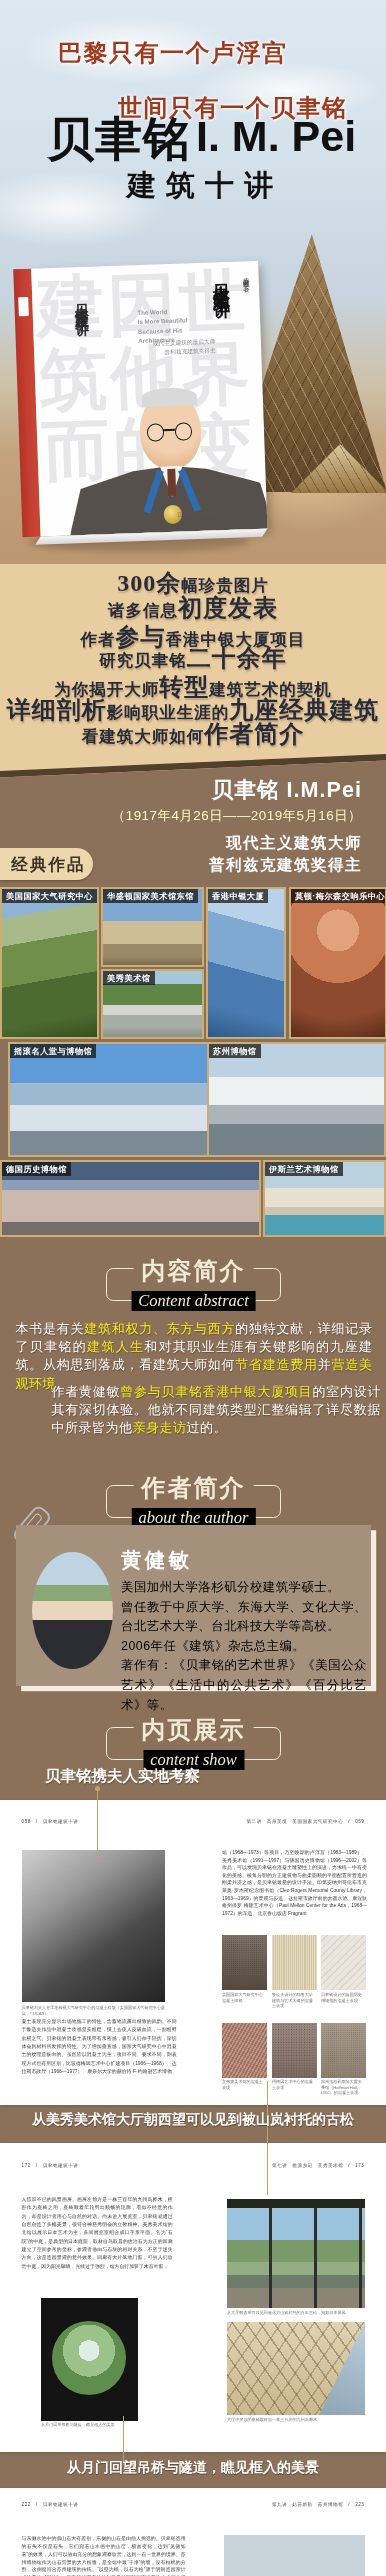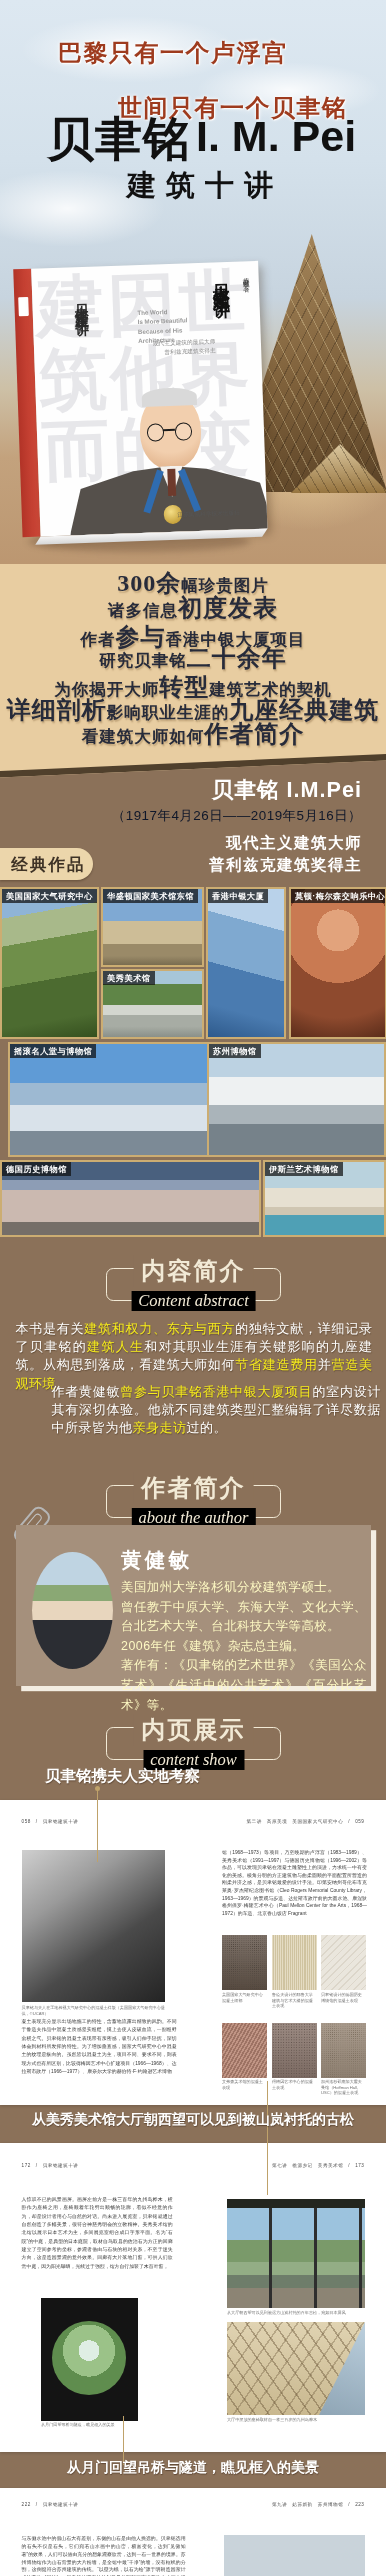--- a/index.html
+++ b/index.html
@@ -32,21 +32,21 @@
   .suit{background:#55504b;clip-path:polygon(0 100%,6% 30%,32% 6%,50% 0,68% 6%,94% 30%,100% 100%);}
   .ribbon{width:7.2px;height:44px;background:#2f6cb0;}
   .medal{width:18.5px;height:18.5px;border-radius:50%;background:radial-gradient(circle at 40% 35%,#f4dd85,#c9a53f 70%,#a8862c);}
   
   .tan{background:#e8cda1;}
   .bl{width:386px;text-align:center;font-family:"Liberation Serif",serif;font-weight:700;font-size:16.5px;
       color:#272b3a;letter-spacing:1px;text-shadow:1px 1.5px 1.5px rgba(120,90,50,.35);white-space:nowrap;}
   .bl .b{font-size:24px;font-weight:900;}
   
   .iname{font-size:21.6px;font-weight:900;color:#fff;letter-spacing:1px;}
-  .idate{font-size:13.4px;color:#0f172a;letter-spacing:0.5px;}
+  .idate{font-size:13.4px;color:#fef9c3;letter-spacing:0.5px;}
   .iline{font-size:15.5px;font-weight:700;color:#fff;letter-spacing:1.5px;}
   .pill{background:#ecd6ab;border-radius:0 20.6px 20.6px 0;color:#3f3326;font-size:16.5px;font-weight:800;
         letter-spacing:2.1px;line-height:32px;padding-left:11.3px;box-shadow:0 1.5px 2.1px rgba(40,25,10,.3);}
   
   .tile{box-sizing:border-box;border:2.1px solid #ccad72;overflow:hidden;}
   .glabel{position:absolute;top:0;left:0;background:rgba(15,15,15,.72);color:#fff;font-size:8.2px;
           font-weight:700;padding:1.5px 4.1px;letter-spacing:0.5px;white-space:nowrap;}
   .t-ncar{background:linear-gradient(170deg,#8fb4d6 0 18%,#a8b98a 18% 35%,#6f8f4a 35% 60%,#4c6b30 60% 85%,#35501f 100%);}
   .t-east{background:linear-gradient(180deg,#7fa9d3 0 42%,#cdbd97 42% 72%,#9a8a68 72% 88%,#7a6c50 100%);}
   .t-miho{background:linear-gradient(180deg,#a7c6d8 0 20%,#5f8547 20% 52%,#d3d6cf 52% 66%,#a7aca4 66% 84%,#8a9089 100%);}
@@ -67,21 +67,21 @@
   .para{font-size:13px;color:#fff;line-height:1.4;text-align:justify;letter-spacing:0.5px;
         text-shadow:0.5px 0.5px 1px rgba(70,50,30,.6);}
   .hl{color:#f7ed1a;}
   
   .card{background:#a5907c;box-shadow:5.2px 5.2px 0 0 #f3ede2;}
   .clipz{width:15.5px;height:38px;border:2.1px solid #b5b5b5;border-radius:7.7px;background:transparent;}
   .clipz:after{content:"";position:absolute;left:3.1px;top:5.2px;width:6.2px;height:23px;border:1.5px solid #c2c2c2;border-radius:4.1px;}
   .oval{border-radius:50%;overflow:hidden;
         background:linear-gradient(180deg,#bfd4e2 0 28%,#8aa874 28% 42%,#e8d6be 42% 58%,#2b2d33 58% 100%);}
   .aname{font-family:"Liberation Serif",serif;font-size:20.6px;font-weight:700;color:#fff;letter-spacing:3.1px;}
-  .abio{font-size:12.4px;color:#fef9c3;line-height:1.58;text-align:justify;letter-spacing:0.5px;}
+  .abio{font-size:12.4px;color:#000000;line-height:1.58;text-align:justify;letter-spacing:0.5px;}
   
   .brush{font-family:"DejaVu Serif",serif;font-weight:700;color:#fff;white-space:nowrap;
          text-shadow:0.5px 1px 1px rgba(60,40,25,.55);}
   .gline{width:1px;background:#bfa26a;}
   .gdot{width:5.2px;height:5.2px;border-radius:50%;background:#bfa26a;}
   .spread{left:0;width:386px;background:#fff;box-shadow:0 1px 3.1px rgba(0,0,0,.18);}
   .pgh{font-size:4.6px;color:#4a4a4a;letter-spacing:0.5px;white-space:nowrap;}
   .bodytext{font-size:4.9px;color:#3a3a3a;text-align:justify;line-height:1.7;}
   .cap{font-size:4.1px;color:#707070;line-height:1.35;}
   .ph{overflow:hidden;}

